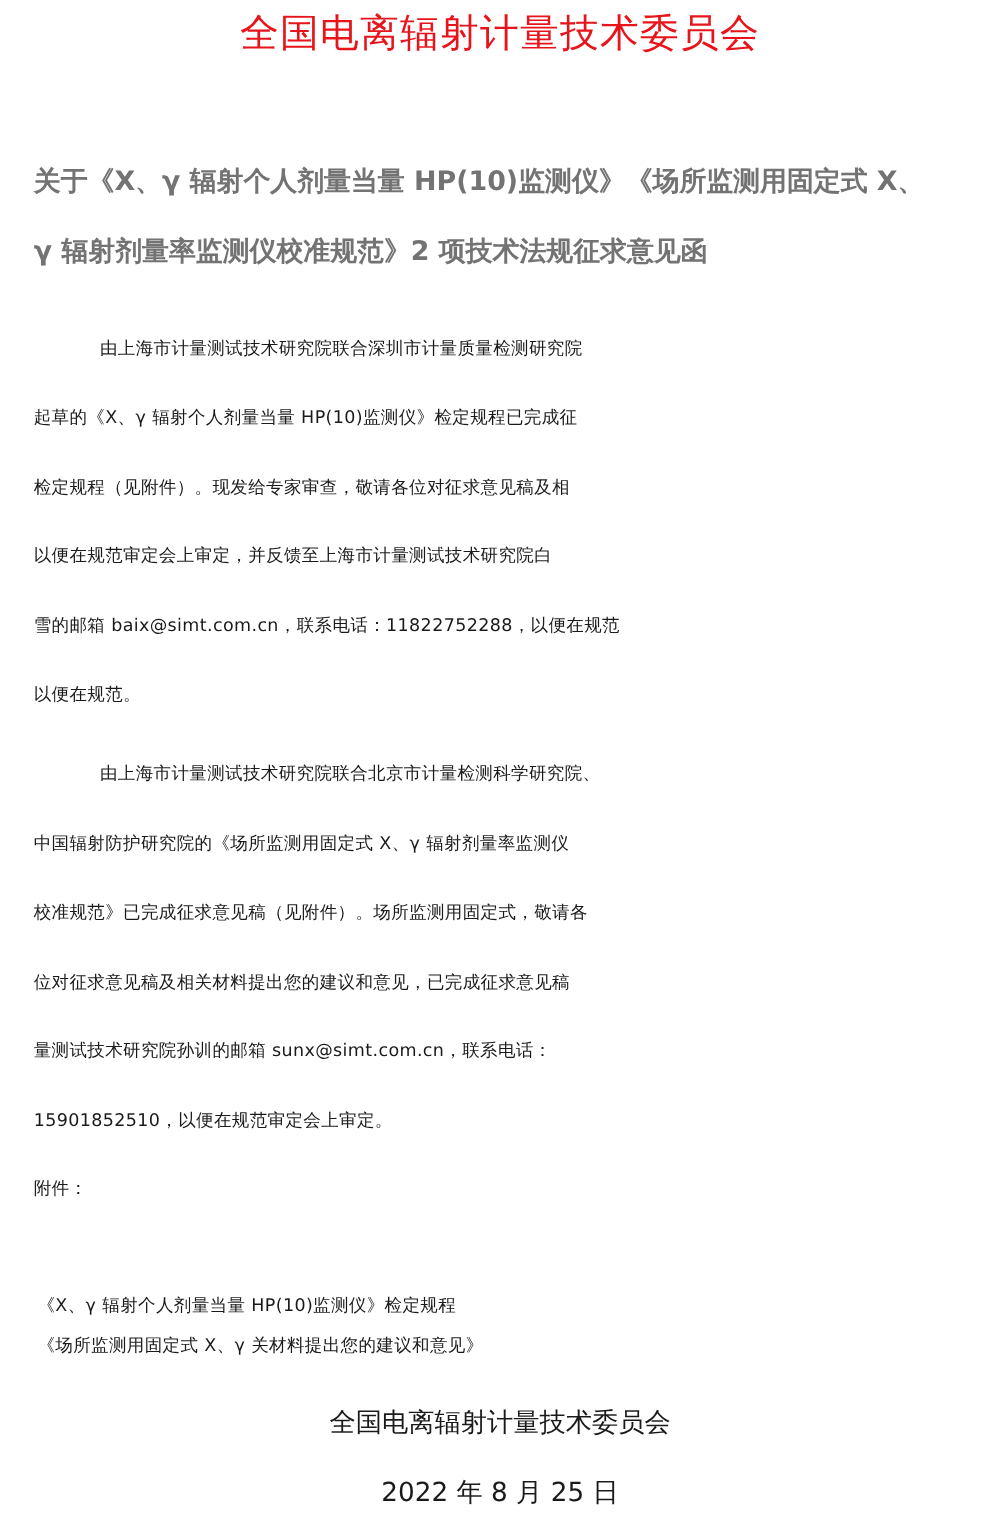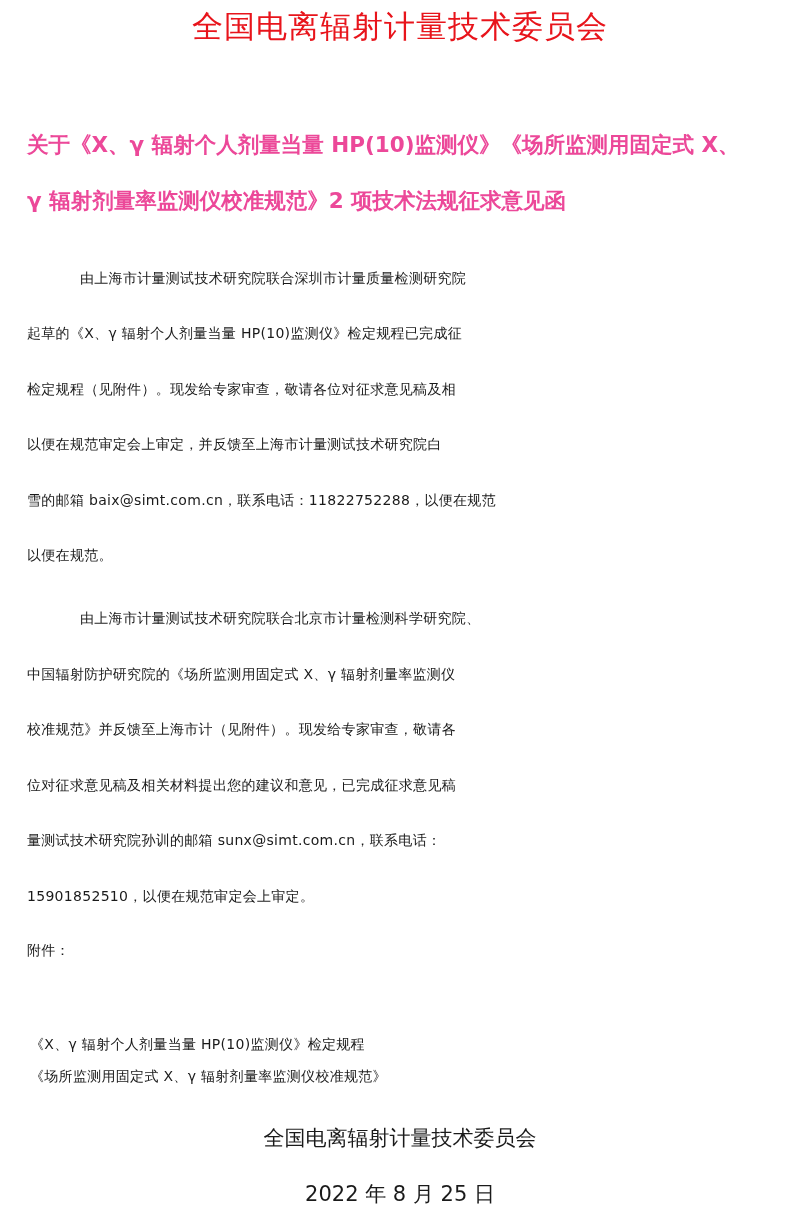--- a/index.html
+++ b/index.html
@@ -1,21 +1,21 @@
 <!DOCTYPE html>
 <html><head>
 <meta charset="utf-8">
 <style>
   html, body { margin: 0; padding: 0; background: #ffffff; }
   body { width: 800px; height: 1214px; position: relative; overflow: hidden;
          font-family: "DejaVu Sans", "Liberation Sans", sans-serif; color: #1a1a1a; }
   .line { position: absolute; white-space: nowrap; }
   .header { top: 6px; left: 0; width: 800px; text-align: center; color: #e8141b;
             font-size: 31px; letter-spacing: 1px; }
-  .subject { left: 27px; color: #ec4899; font-weight: bold; font-size: 21.5px; }
+  .subject { left: 27px; color: #737373; font-weight: bold; font-size: 21.5px; }
   .body { left: 27px; font-size: 14px; letter-spacing: 0.3px; }
   .center { left: 0; width: 800px; text-align: center; font-size: 21px; }
 </style>
 </head>
 <body>
 
 <div class="line header">全国电离辐射计量技术委员会</div>
 
 <div class="line subject" style="top:130px">关于《X、γ 辐射个人剂量当量 HP(10)监测仪》《场所监测用固定式 X、</div>
 <div class="line subject" style="top:186px">γ 辐射剂量率监测仪校准规范》2 项技术法规征求意见函</div>
@@ -25,24 +25,24 @@
   <div class="line body" style="top:325px">起草的《X、γ 辐射个人剂量当量 HP(10)监测仪》检定规程已完成征</div>
   <div class="line body" style="top:381px">检定规程（见附件）。现发给专家审查，敬请各位对征求意见稿及相</div>
   <div class="line body" style="top:436px">以便在规范审定会上审定，并反馈至上海市计量测试技术研究院白</div>
   <div class="line body" style="top:492px">雪的邮箱 baix@simt.com.cn，联系电话：11822752288，以便在规范</div>
   <div class="line body" style="top:547px">以便在规范。</div>
 </div>
 
 <div>
   <div class="line body" style="top:610px;left:80px">由上海市计量测试技术研究院联合北京市计量检测科学研究院、</div>
   <div class="line body" style="top:666px">中国辐射防护研究院的《场所监测用固定式 X、γ 辐射剂量率监测仪</div>
-  <div class="line body" style="top:721px">校准规范》并反馈至上海市计（见附件）。现发给专家审查，敬请各</div>
+  <div class="line body" style="top:721px">校准规范》已完成征求意见稿（见附件）。场所监测用固定式，敬请各</div>
   <div class="line body" style="top:777px">位对征求意见稿及相关材料提出您的建议和意见，已完成征求意见稿</div>
   <div class="line body" style="top:832px">量测试技术研究院孙训的邮箱 sunx@simt.com.cn，联系电话：</div>
   <div class="line body" style="top:888px">15901852510，以便在规范审定会上审定。</div>
 </div>
 
 <div class="line body" style="top:942px">附件：</div>
 <div class="line body" style="top:1036px;left:30px">《X、γ 辐射个人剂量当量 HP(10)监测仪》检定规程</div>
-<div class="line body" style="top:1068px;left:30px">《场所监测用固定式 X、γ 辐射剂量率监测仪校准规范》</div>
+<div class="line body" style="top:1068px;left:30px">《场所监测用固定式 X、γ 关材料提出您的建议和意见》</div>
 
 <div class="line center" style="top:1124px">全国电离辐射计量技术委员会</div>
 <div class="line center" style="top:1180px">2022 年 8 月 25 日</div>
 
 </body></html>

